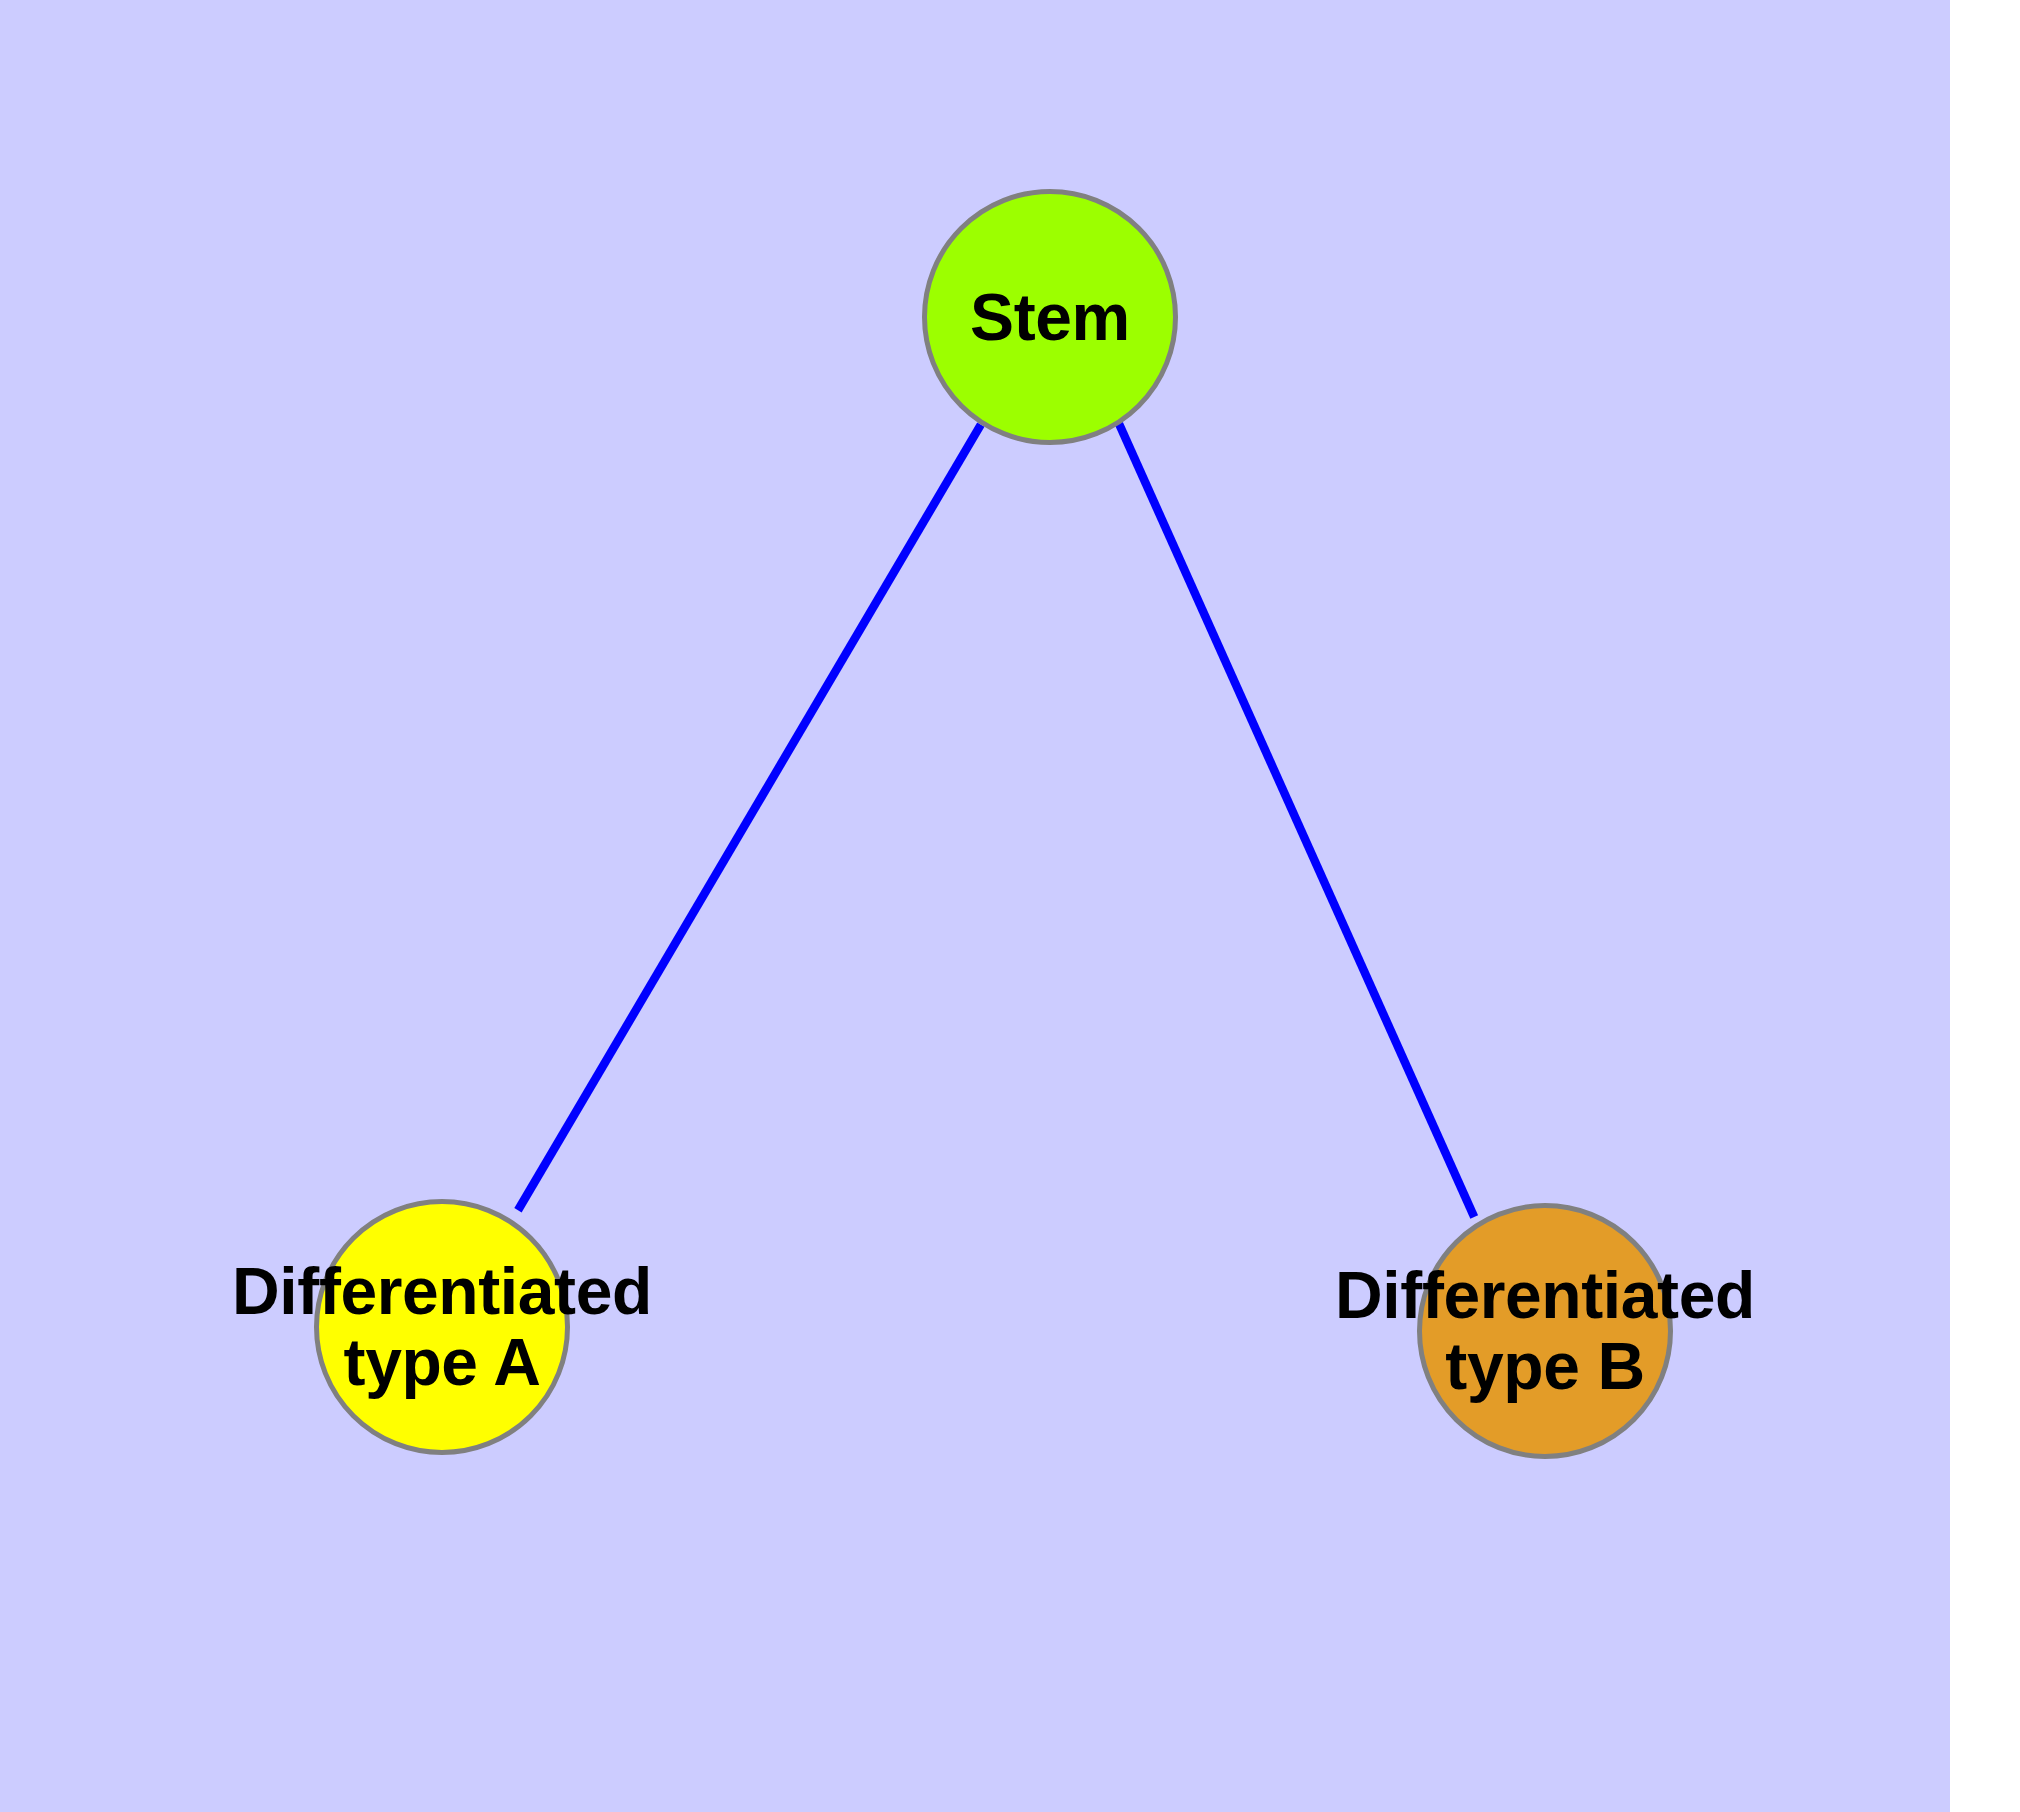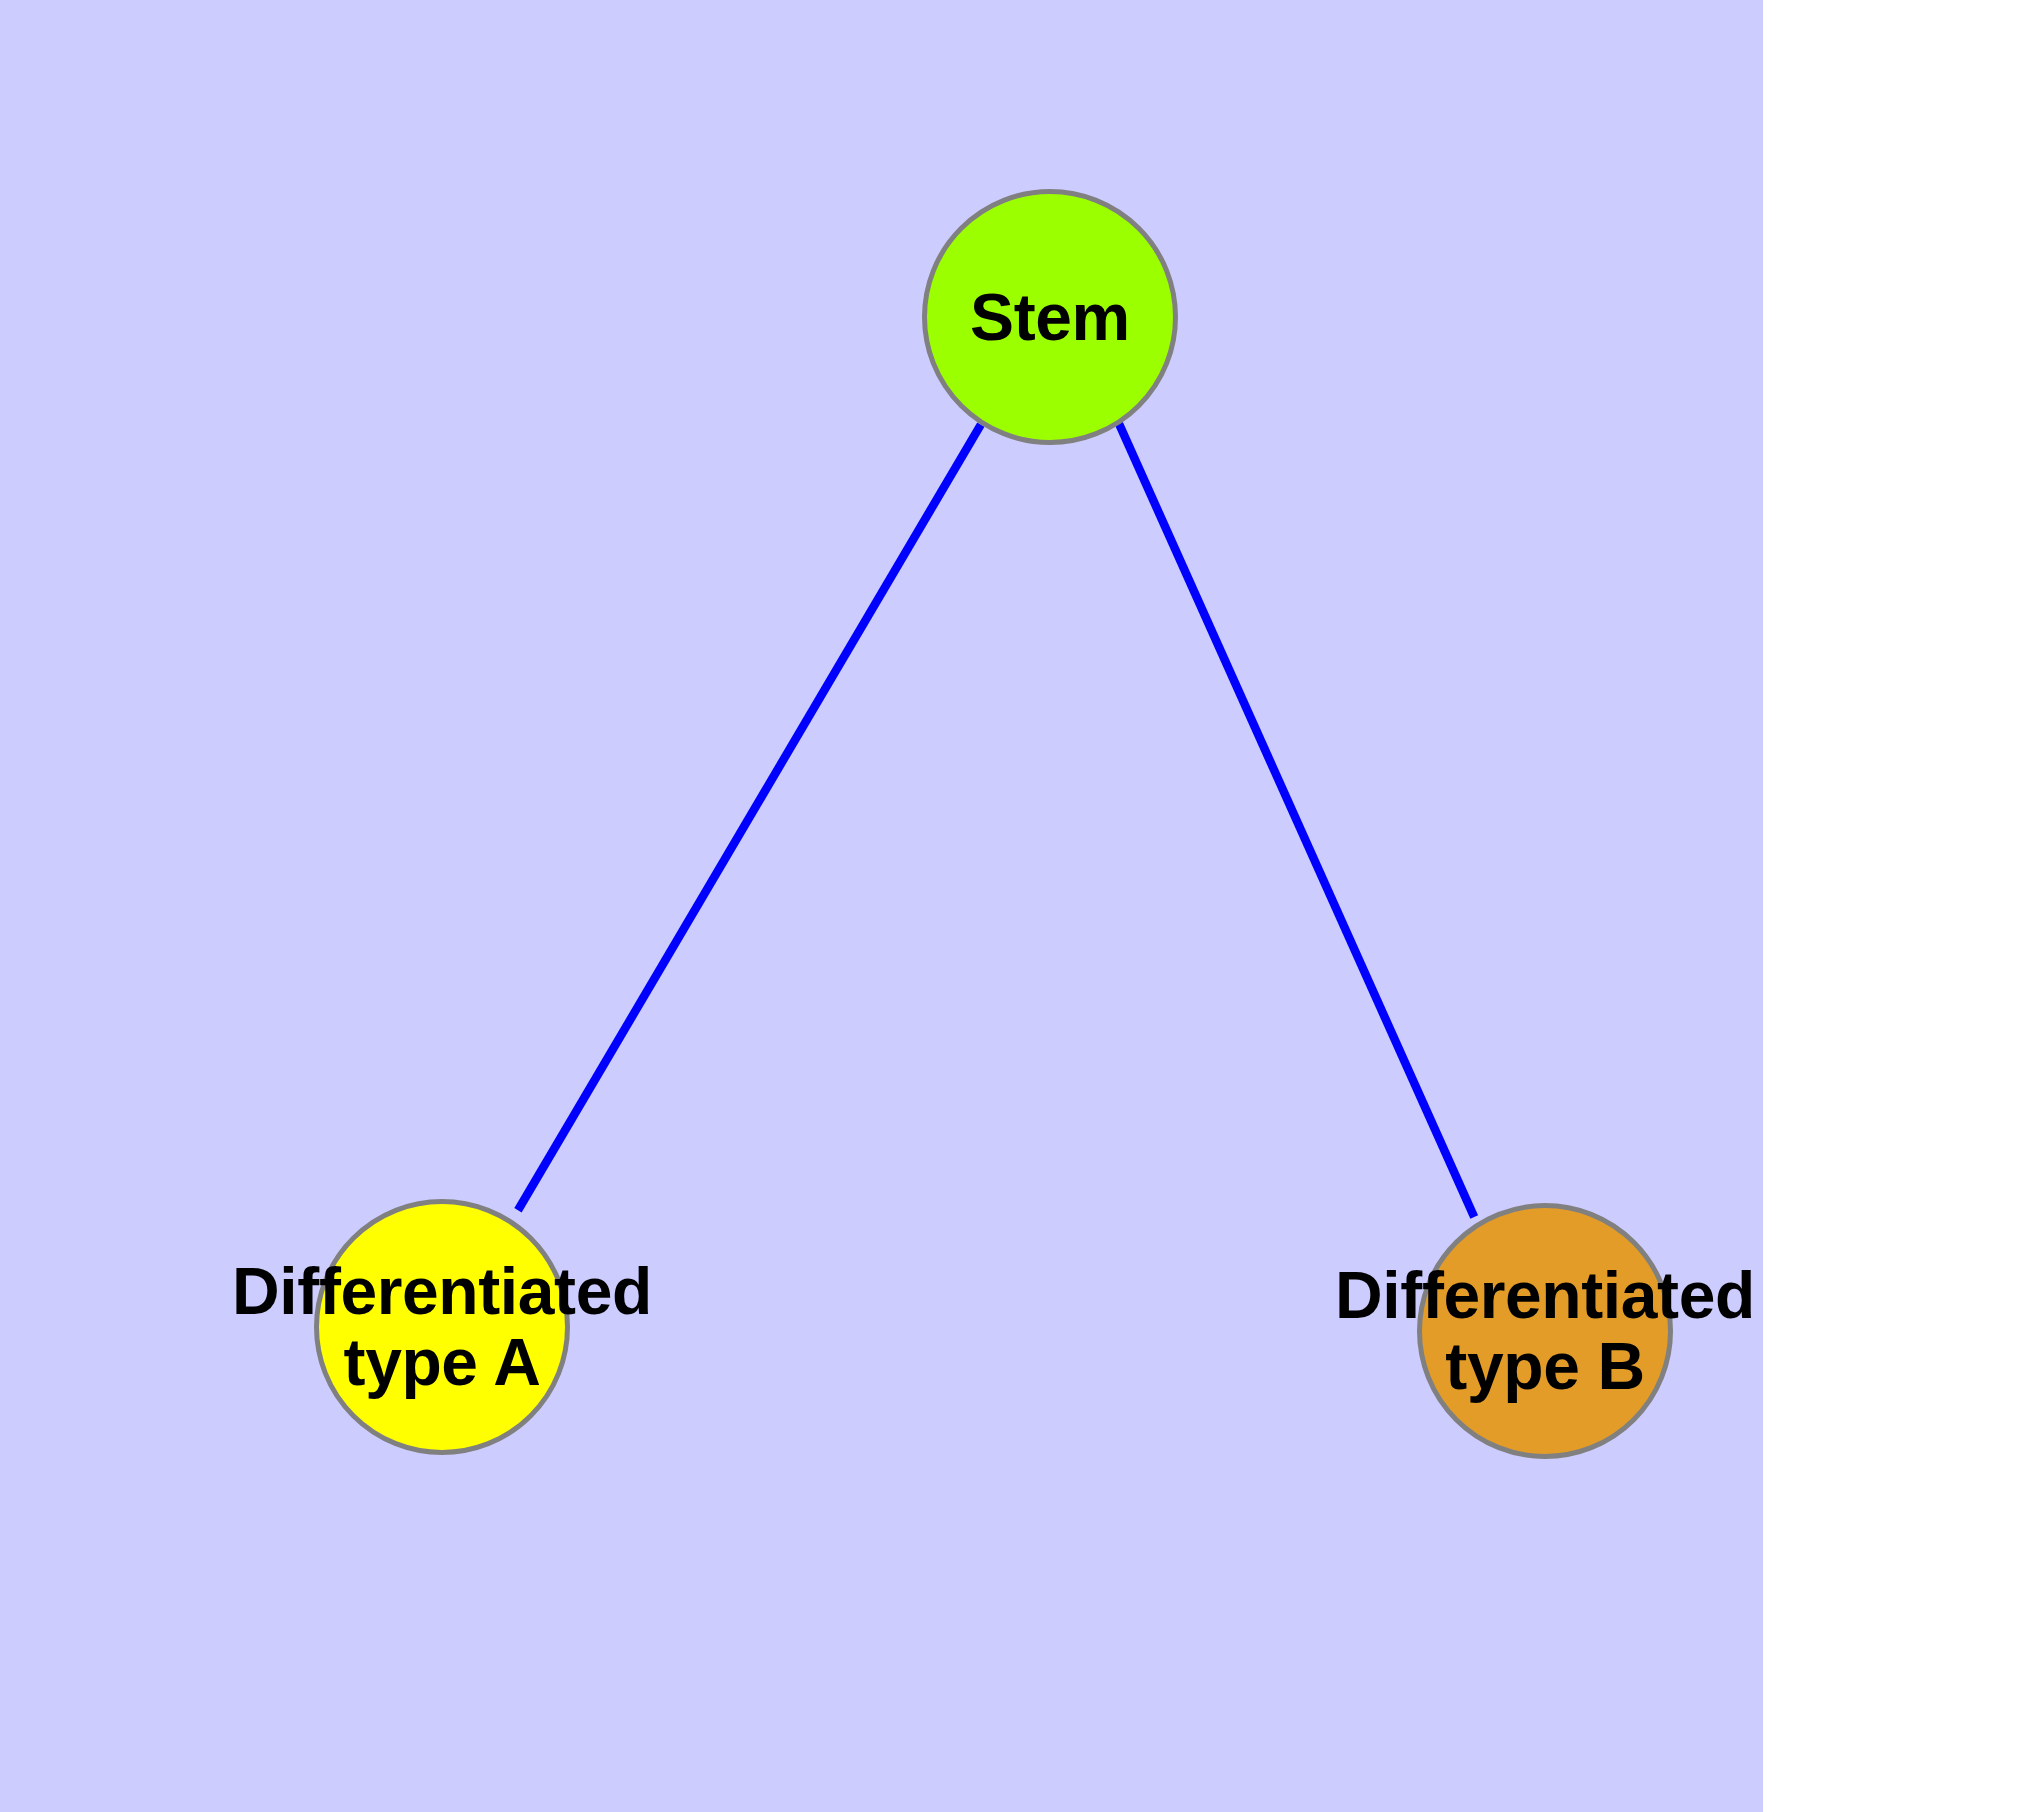--- a/index.html
+++ b/index.html
@@ -49,21 +49,21 @@
     color: #000000;
     font-weight: bold;
     line-height: 1.07;
     letter-spacing: -0.4px;
     pointer-events: none;
   }
 </style>
 </head>
 <body>
 
-<div id="canvas" style="width: 1763px; height: 1812px;">
+<div id="canvas" style="width: 1950px; height: 1812px;">
 
   <div id="bg-rect" style="width: 2021px; height: 1812px; background: rgb(204, 204, 255);"></div>
 
   <svg id="graph-svg" viewBox="0 0 2384 2138" preserveAspectRatio="none" style="width: 2021px; height: 1812px;">
     <line id="edge-0" stroke-linecap="butt" x1="1157" y1="501" x2="611" y2="1428" stroke="#0000ff" stroke-width="10"></line>
     <line id="edge-1" stroke-linecap="butt" x1="1320" y1="500" x2="1739" y2="1436" stroke="#0000ff" stroke-width="10"></line>
   </svg>
 
   <div class="node-group" id="node-group-0" style="left: 1050px; top: 317px; width: 256px; height: 256px;">
     <div class="node-circle" id="node-circle-0" style="width: 256px; height: 256px; background: rgb(156, 255, 0); border: 5.1px solid rgb(128, 128, 128);"></div>

